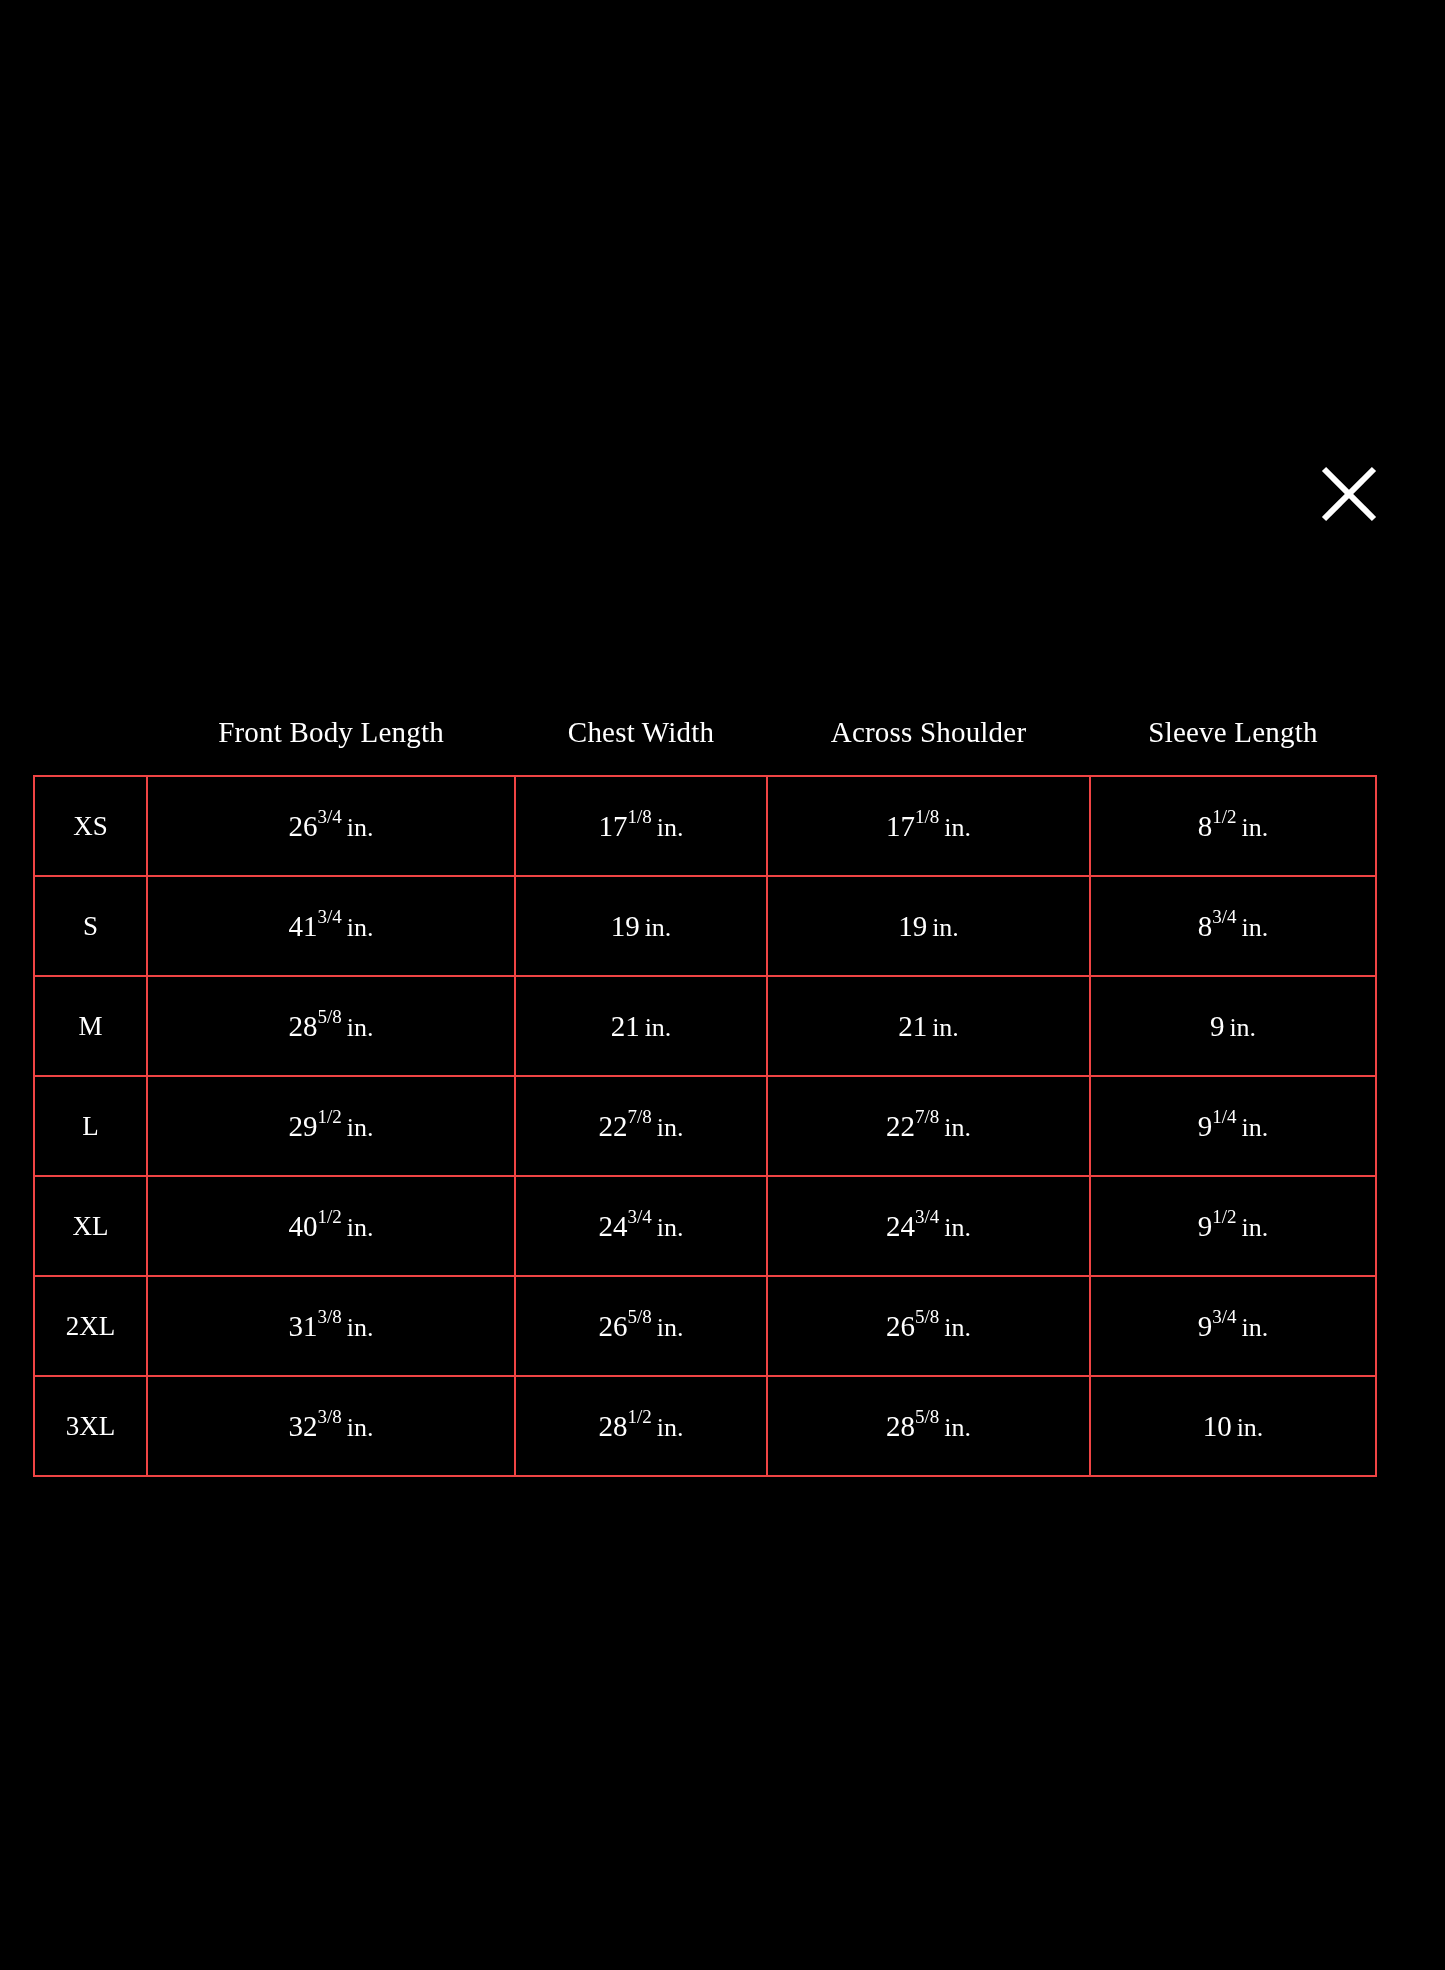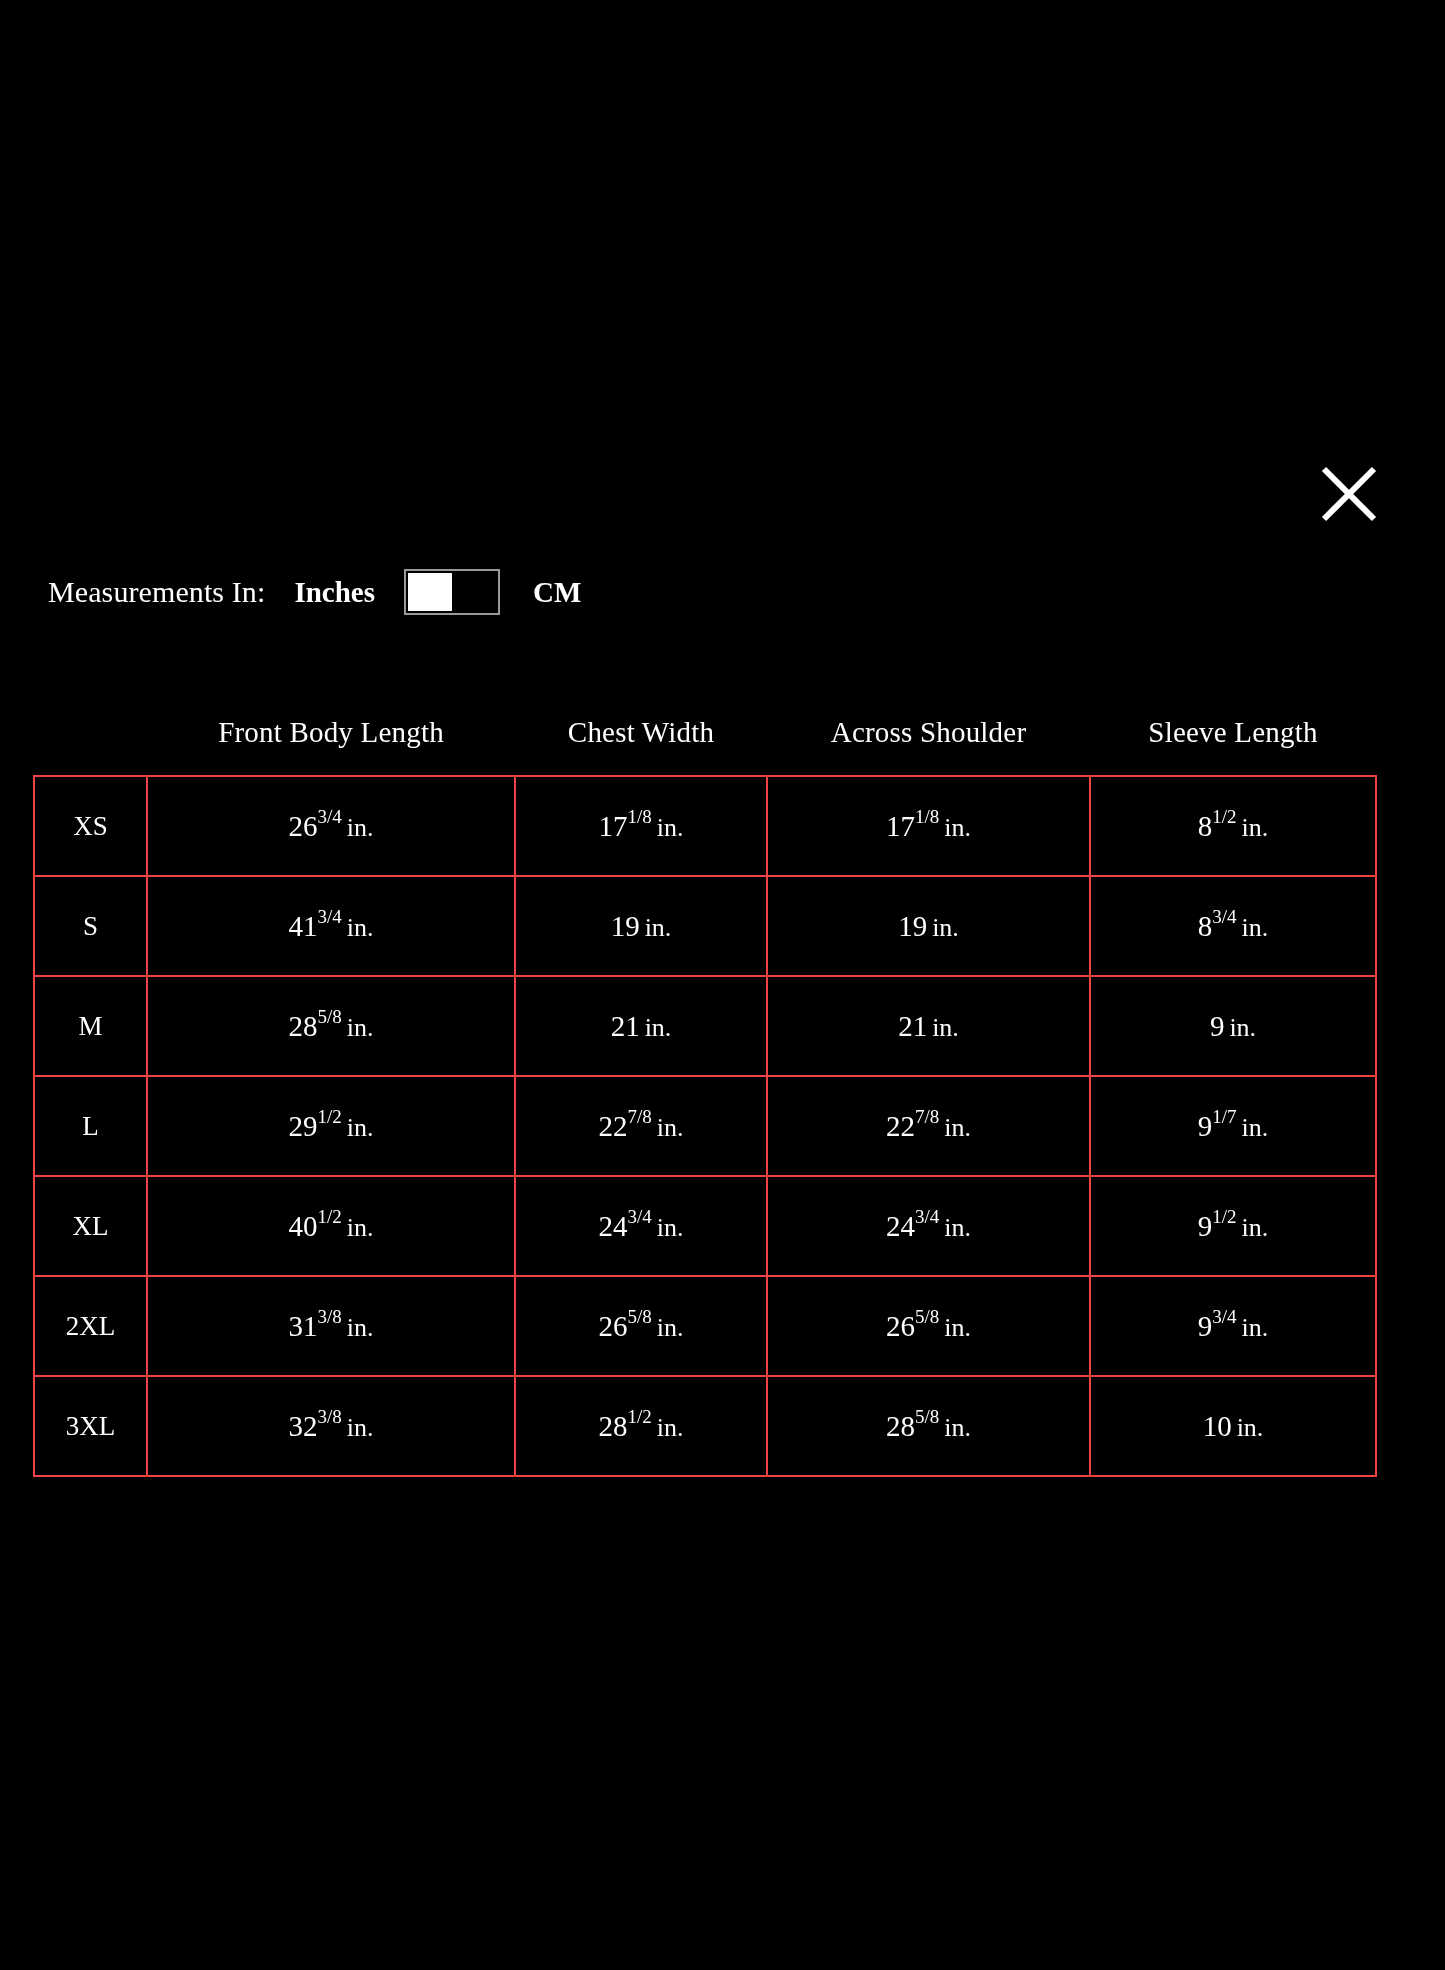--- a/index.html
+++ b/index.html
@@ -155,28 +155,20 @@
 
   <button id="close-button" aria-label="Close">
     <span>
       <svg width="62" height="62" viewBox="0 0 62 62" aria-hidden="true">
         <line x1="6" y1="6" x2="56" y2="56" stroke="#ffffff" stroke-width="6" stroke-linecap="butt"></line>
         <line x1="56" y1="6" x2="6" y2="56" stroke="#ffffff" stroke-width="6" stroke-linecap="butt"></line>
       </svg>
     </span>
   </button>
 
-  <div id="units-row">
-    <span id="units-label">Measurements In:</span>
-    <span id="unit-inches" class="unit-option">Inches</span>
-    <button id="units-toggle" aria-label="Toggle measurement units">
-      <span class="toggle-knob"></span>
-    </button>
-    <span id="unit-cm" class="unit-option">CM</span>
-  </div>
 
   <div id="size-table-wrap">
     <table id="size-table">
       <colgroup>
         <col class="c-size">
           <col class="c-fbl">
           <col class="c-cw">
           <col class="c-as">
           <col class="c-sl">
       </colgroup>
@@ -209,21 +201,21 @@
             <td><span class="meas"><span class="whole">28</span><sup class="frac">5/8</sup><span class="unit">in.</span></span></td>
             <td><span class="meas"><span class="whole">21</span><span class="unit">in.</span></span></td>
             <td><span class="meas"><span class="whole">21</span><span class="unit">in.</span></span></td>
             <td><span class="meas"><span class="whole">9</span><span class="unit">in.</span></span></td>
           </tr>
           <tr>
             <td class="size-cell">L</td>
             <td><span class="meas"><span class="whole">29</span><sup class="frac">1/2</sup><span class="unit">in.</span></span></td>
             <td><span class="meas"><span class="whole">22</span><sup class="frac">7/8</sup><span class="unit">in.</span></span></td>
             <td><span class="meas"><span class="whole">22</span><sup class="frac">7/8</sup><span class="unit">in.</span></span></td>
-            <td><span class="meas"><span class="whole">9</span><sup class="frac">1/7</sup><span class="unit">in.</span></span></td>
+            <td><span class="meas"><span class="whole">9</span><sup class="frac">1/4</sup><span class="unit">in.</span></span></td>
           </tr>
           <tr>
             <td class="size-cell">XL</td>
             <td><span class="meas"><span class="whole">40</span><sup class="frac">1/2</sup><span class="unit">in.</span></span></td>
             <td><span class="meas"><span class="whole">24</span><sup class="frac">3/4</sup><span class="unit">in.</span></span></td>
             <td><span class="meas"><span class="whole">24</span><sup class="frac">3/4</sup><span class="unit">in.</span></span></td>
             <td><span class="meas"><span class="whole">9</span><sup class="frac">1/2</sup><span class="unit">in.</span></span></td>
           </tr>
           <tr>
             <td class="size-cell">2XL</td>

